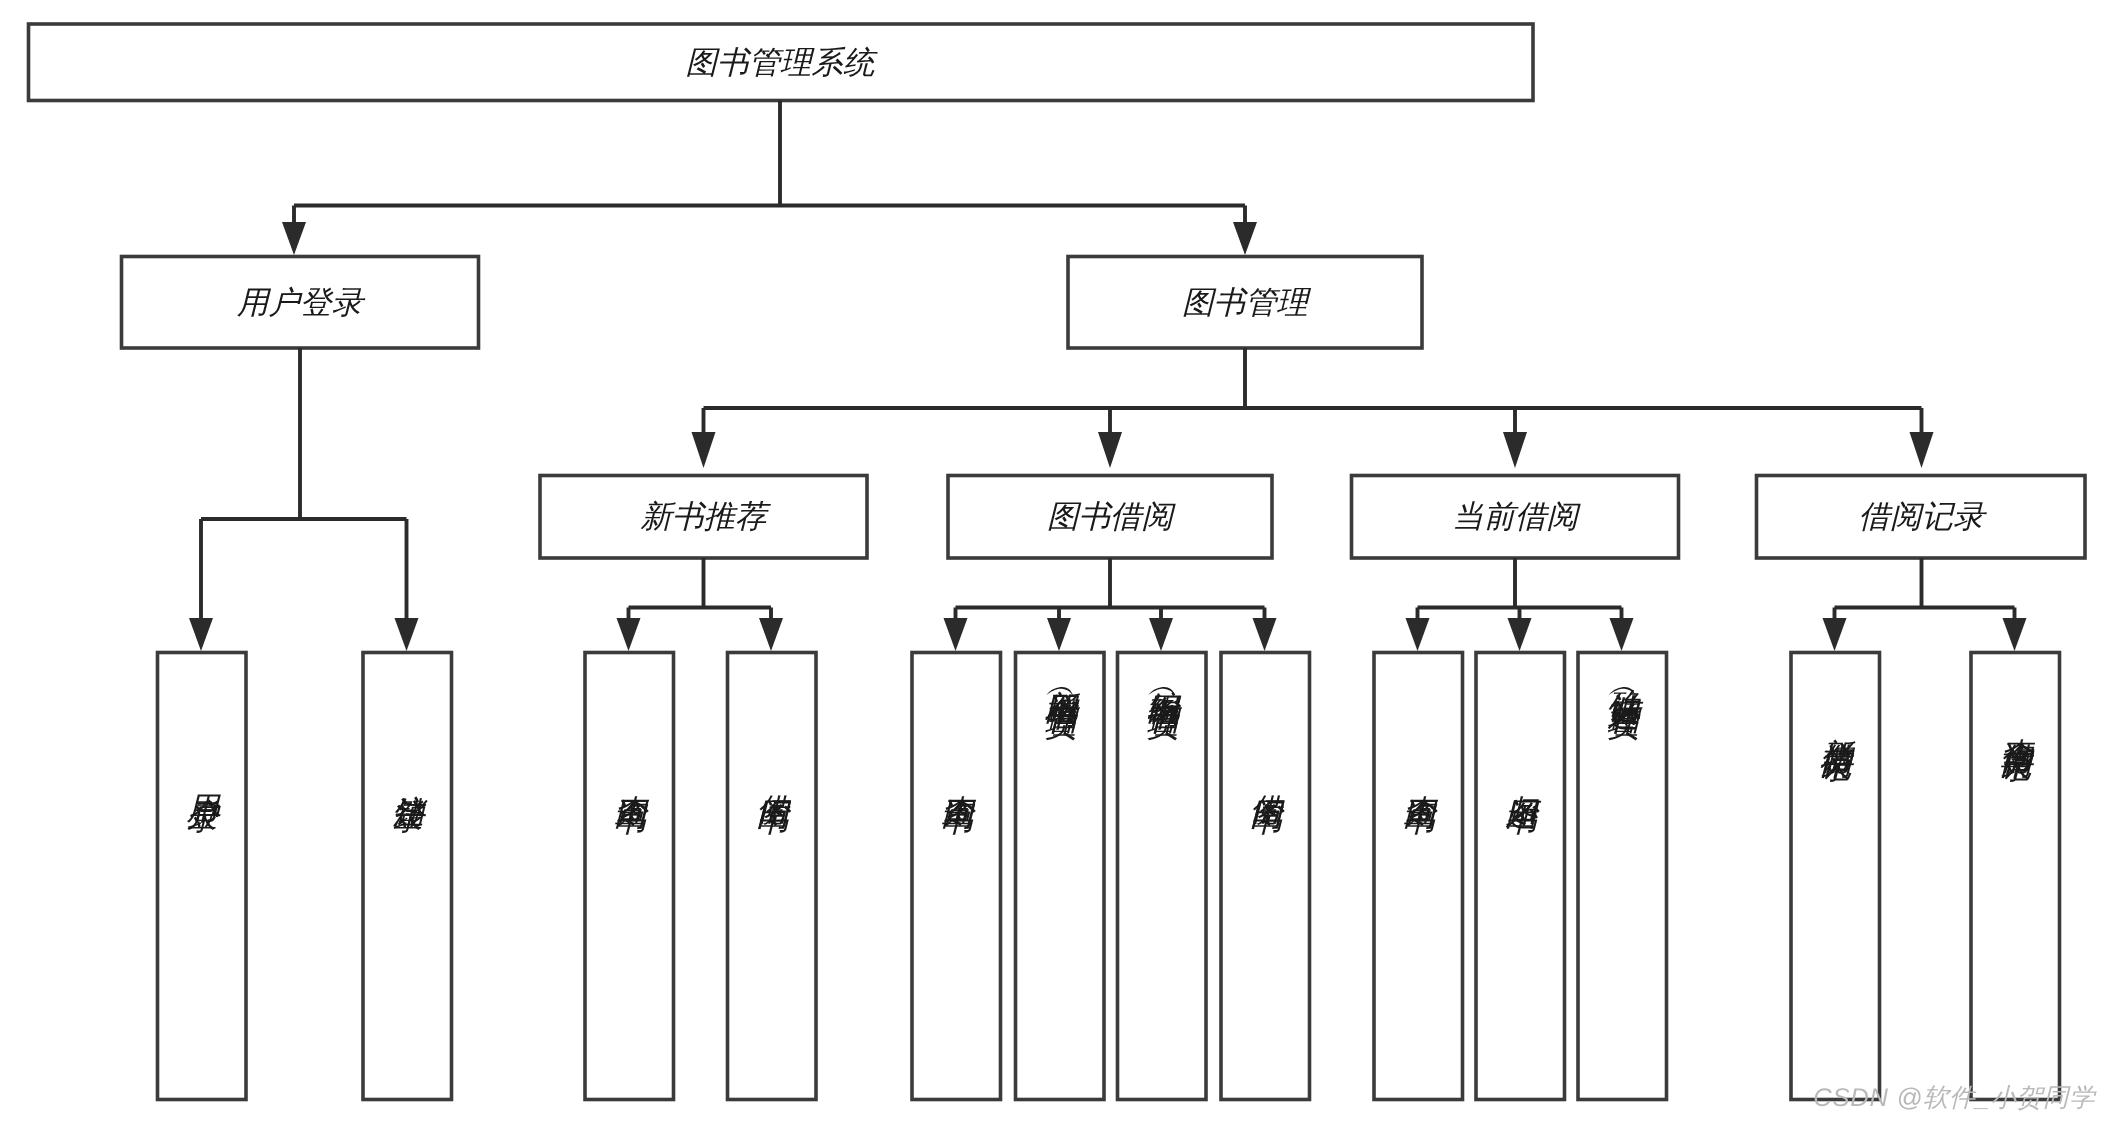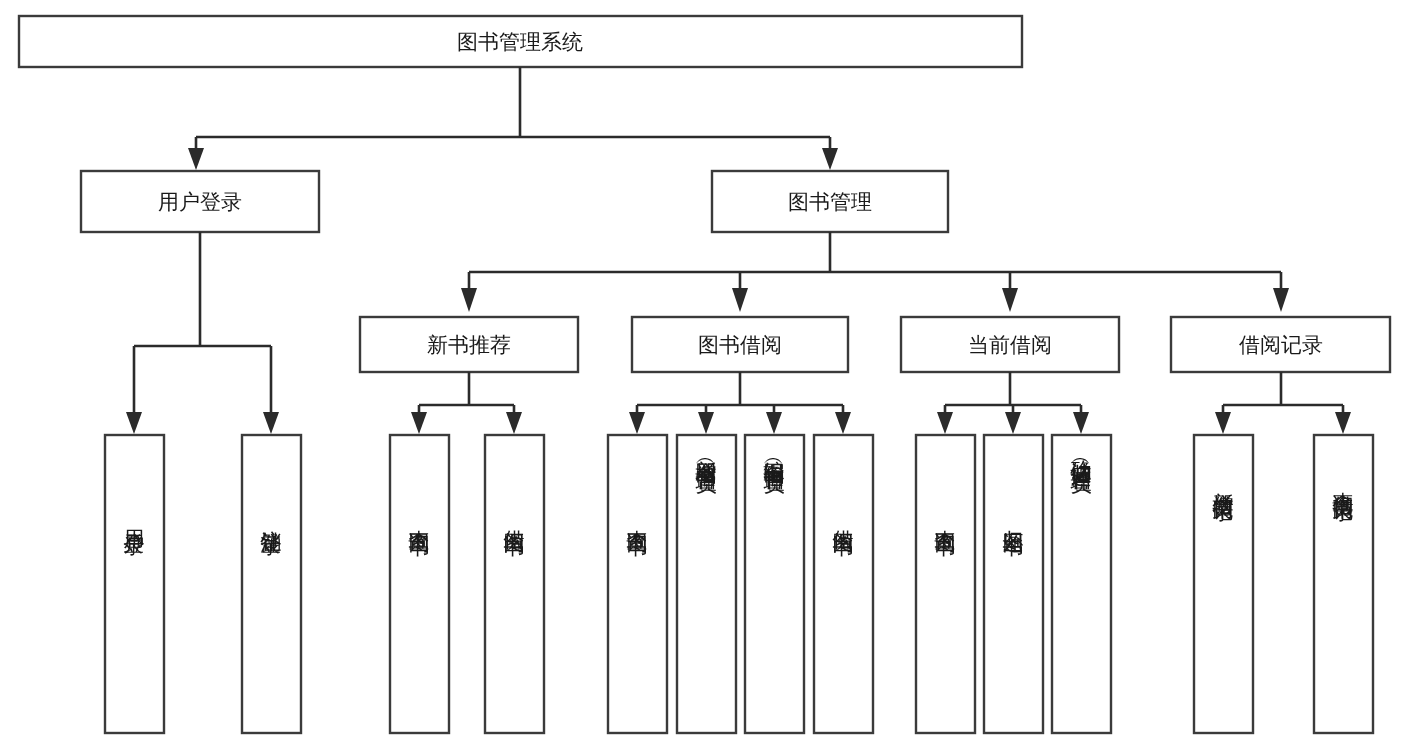--- a/index.html
+++ b/index.html
@@ -11,20 +11,21 @@
     width: 1405px;
     height: 747px;
     font-family: "Liberation Sans", "DejaVu Sans", sans-serif;
     overflow: hidden;
   }
   #diagram-root {
     position: relative;
     width: 1405px;
     height: 747px;
     background: #ffffff;
+    font-style: italic;
   }
   svg#tree-svg {
     position: absolute;
     top: 0;
     left: 0;
     width: 1405px;
     height: 747px;
     display: block;
   }
   .node-box {
@@ -262,14 +263,15 @@
   </div>
 
   <div class="leaf-cell" style="left:1194px; top:435px; width:59px; height:298px;">
     <span class="node-label-v" style="position:relative; padding-top:40px;">新增借阅记录</span>
   </div>
 
   <div class="leaf-cell" style="left:1314px; top:435px; width:59px; height:298px;">
     <span class="node-label-v" style="position:relative; padding-top:40px;">查询借阅记录</span>
   </div>
 
+  <div id="watermark">CSDN @软件_小贺同学</div>
 
 </div>
 
 </body></html>

